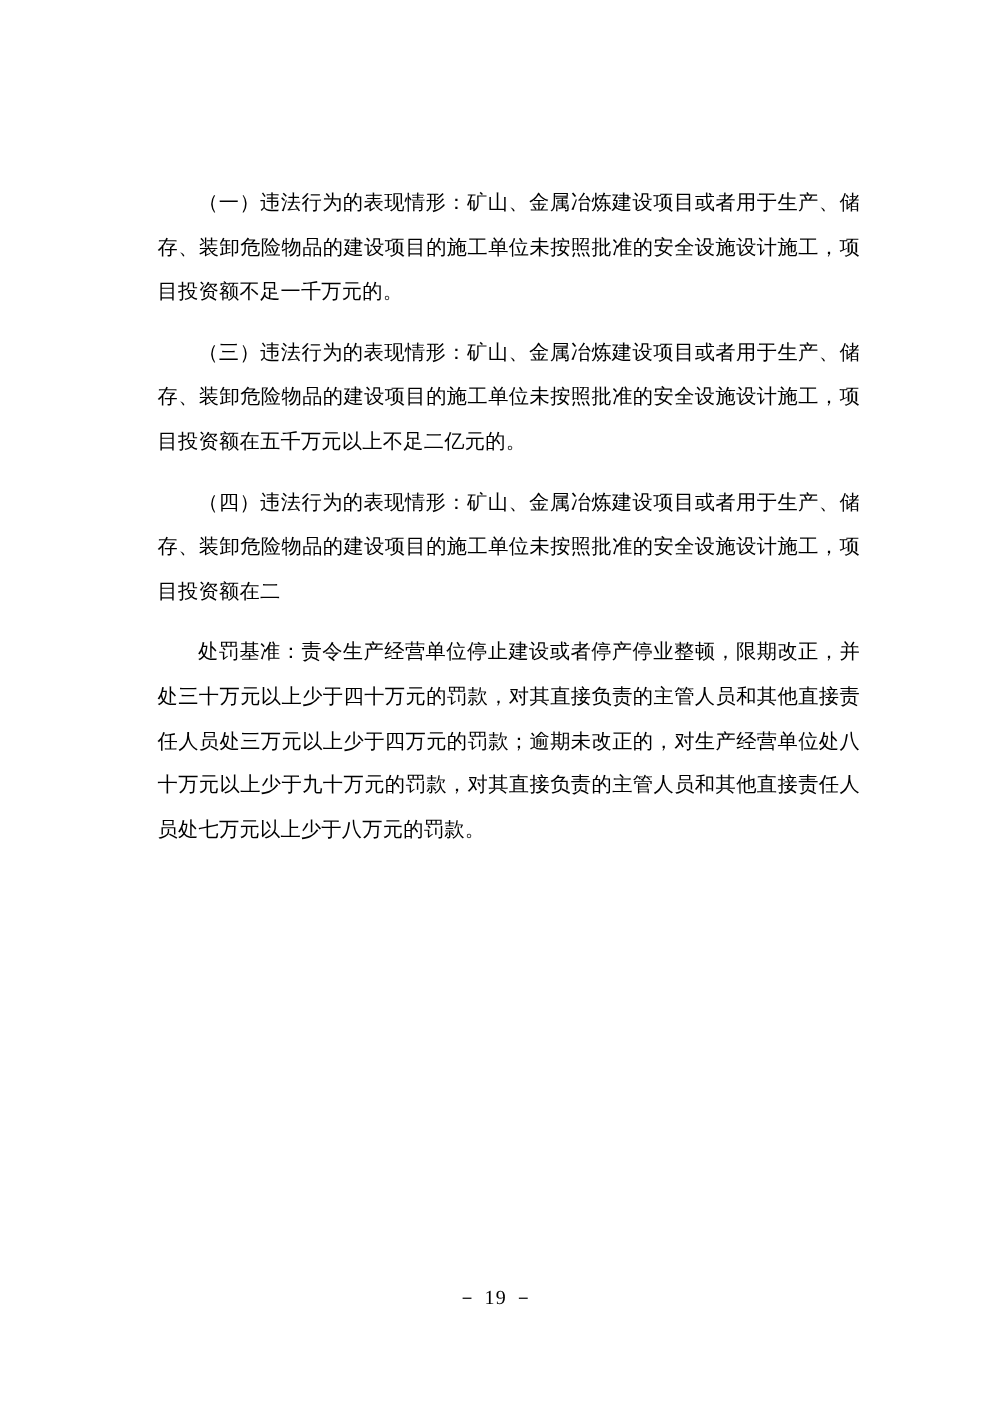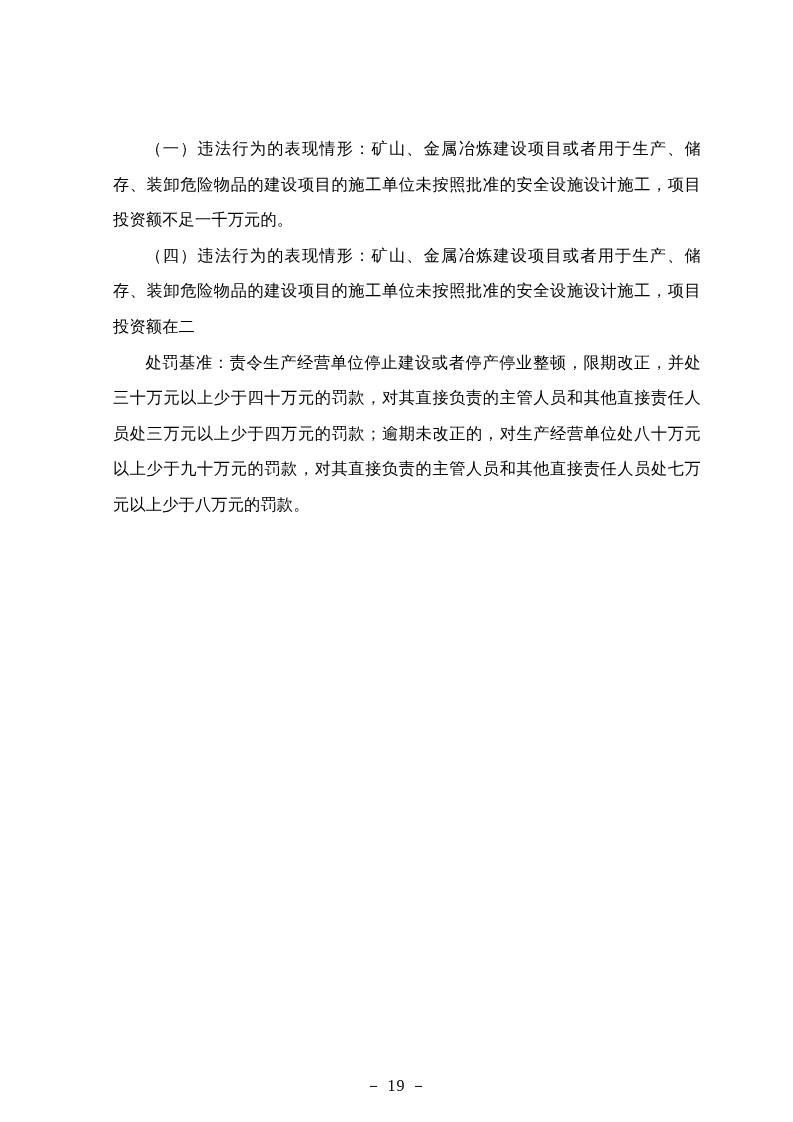--- a/index.html
+++ b/index.html
@@ -23,40 +23,41 @@
     position: absolute;
     left: 113px;
     top: 132px;
     width: 588px;
   }
   .para {
     font-size: 16.2px;
     line-height: 35.6px;
     text-align: justify;
     text-justify: inter-ideograph;
-    margin: 0;
+    margin: 13px;
     letter-spacing: 0.2px;
     white-space: pre-wrap;
   }
   .para.indent {
     text-indent: 2em;
   }
   .footer {
     position: absolute;
     left: 0;
     right: 0;
-    top: 1076px;
+    top: 1028px;
     text-align: center;
     font-size: 16px;
     letter-spacing: 1px;
   }
 </style>
 </head>
 <body>
 
 <div class="page">
   <div class="content">
     <p class="para indent">（一）违法行为的表现情形：矿山、金属冶炼建设项目或者用于生产、储存、装卸危险物品的建设项目的施工单位未按照批准的安全设施设计施工，项目投资额不足一千万元的。</p>
+    <p class="para indent">（三）违法行为的表现情形：矿山、金属冶炼建设项目或者用于生产、储存、装卸危险物品的建设项目的施工单位未按照批准的安全设施设计施工，项目投资额在五千万元以上不足二亿元的。</p>
     <p class="para indent">（四）违法行为的表现情形：矿山、金属冶炼建设项目或者用于生产、储存、装卸危险物品的建设项目的施工单位未按照批准的安全设施设计施工，项目投资额在二</p>
     <p class="para indent">处罚基准：责令生产经营单位停止建设或者停产停业整顿，限期改正，并处三十万元以上少于四十万元的罚款，对其直接负责的主管人员和其他直接责任人员处三万元以上少于四万元的罚款；逾期未改正的，对生产经营单位处八十万元以上少于九十万元的罚款，对其直接负责的主管人员和其他直接责任人员处七万元以上少于八万元的罚款。</p>
   </div>
   <div class="footer">－ 19 －</div>
 </div>
 
 </body></html>

